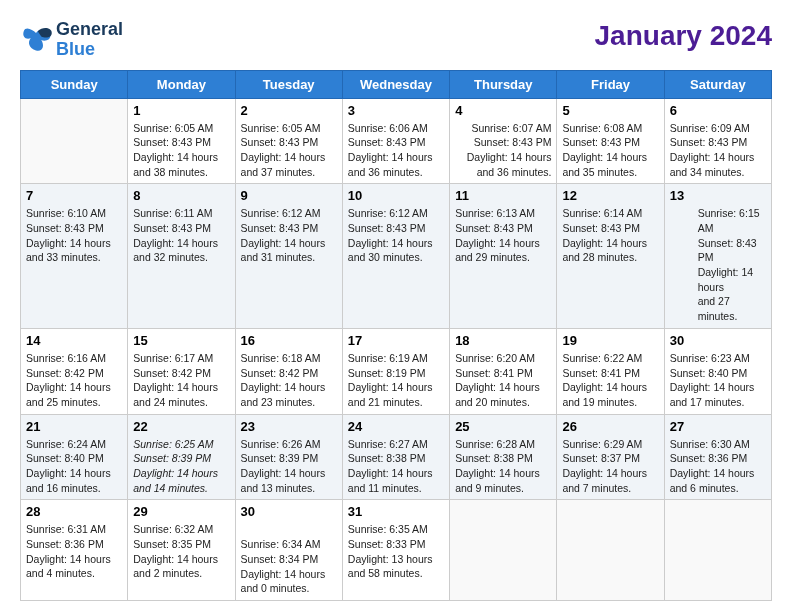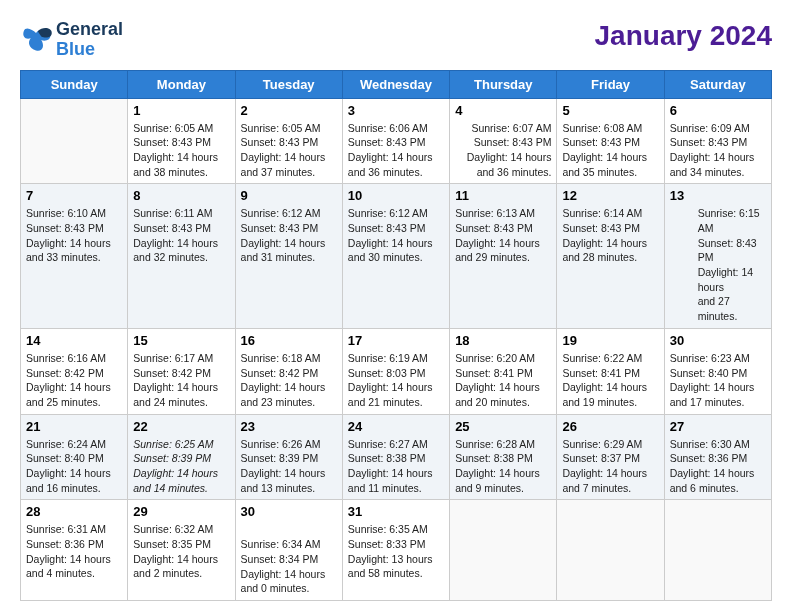--- a/index.html
+++ b/index.html
@@ -233,21 +233,21 @@
         <td>
           <span class="day-num">16</span>
           <div class="day-info" style="white-space: pre-line;">Sunrise: 6:18 AM
 Sunset: 8:42 PM
 Daylight: 14 hours
 and 23 minutes.</div>
         </td>
         <td>
           <span class="day-num">17</span>
           <div class="day-info" style="white-space: pre-line;">Sunrise: 6:19 AM
-Sunset: 8:03 PM
+Sunset: 8:19 PM
 Daylight: 14 hours
 and 21 minutes.</div>
         </td>
         <td>
           <span class="day-num">18</span>
           <div class="day-info" style="white-space: pre-line;">Sunrise: 6:20 AM
 Sunset: 8:41 PM
 Daylight: 14 hours
 and 20 minutes.</div>
         </td>

